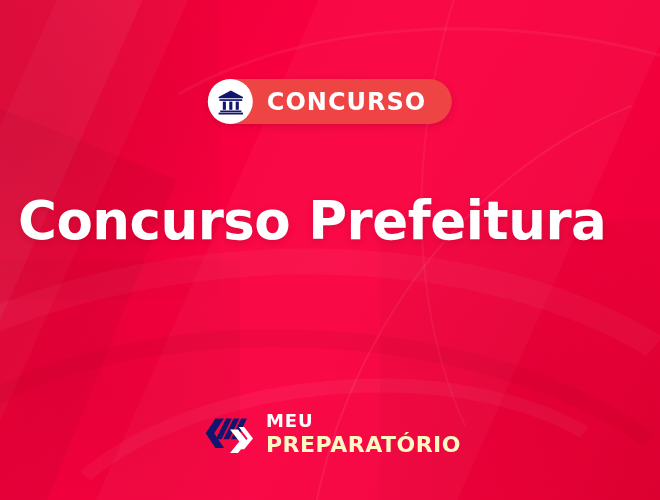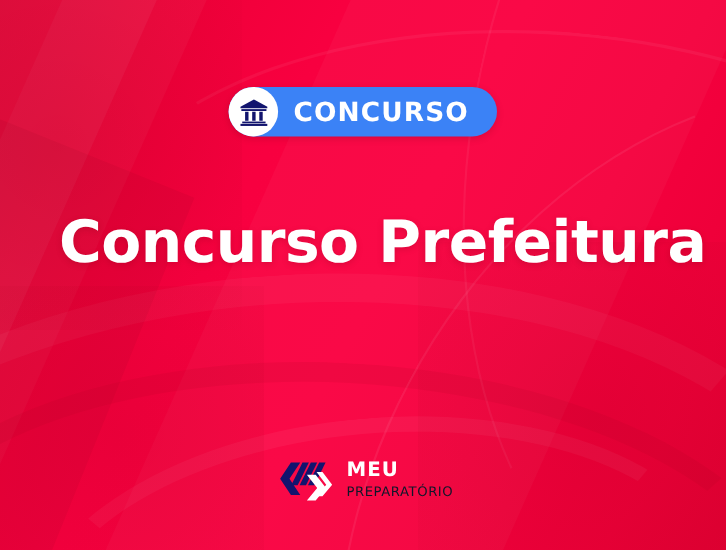--- a/index.html
+++ b/index.html
@@ -145,21 +145,21 @@
 
   
   .badge {
     position: absolute;
     left: 50%;
     top: 79px;
     transform: translateX(-50%);
     height: 45px;
     display: flex;
     align-items: center;
-    background: #3b82f6;
+    background: #ef4444;
     border-radius: 24px;
     padding-right: 26px;
     box-shadow: 0 2px 7px rgba(90,0,20,0.20);
   }
   .badge-icon-wrap {
     width: 45px;
     height: 45px;
     border-radius: 50%;
     background: #FFFFFF;
     display: flex;
@@ -177,21 +177,21 @@
     line-height: 1;
     white-space: nowrap;
   }
 
   
   .title-block {
     position: absolute;
     left: 0;
     right: 0;
     top: 190px;
-    text-align: right;
+    text-align: left;
     padding: 0 18px;
   }
   .title-line {
     color: #FFFFFF;
     font-size: 53px;
     font-weight: bold;
     line-height: 1.16;
     letter-spacing: -0.5px;
     text-shadow: 0 2px 6px rgba(120,0,25,0.22);
     white-space: nowrap;
@@ -214,23 +214,23 @@
     justify-content: center;
     line-height: 1.0;
   }
   .logo-word-1 {
     color: #FFFFFF;
     font-size: 18px;
     font-weight: bold;
     letter-spacing: 0.9px;
   }
   .logo-word-2 {
-    color: #0f172a;
-    font-size: 12px;
-    font-weight: normal;
+    color: #fef9c3;
+    font-size: 22px;
+    font-weight: bold;
     letter-spacing: 0.5px;
     margin-top: 4px;
   }
 </style>
 </head>
 <body>
 
 <div id="stage">
 
   <div class="bg-base"></div>

